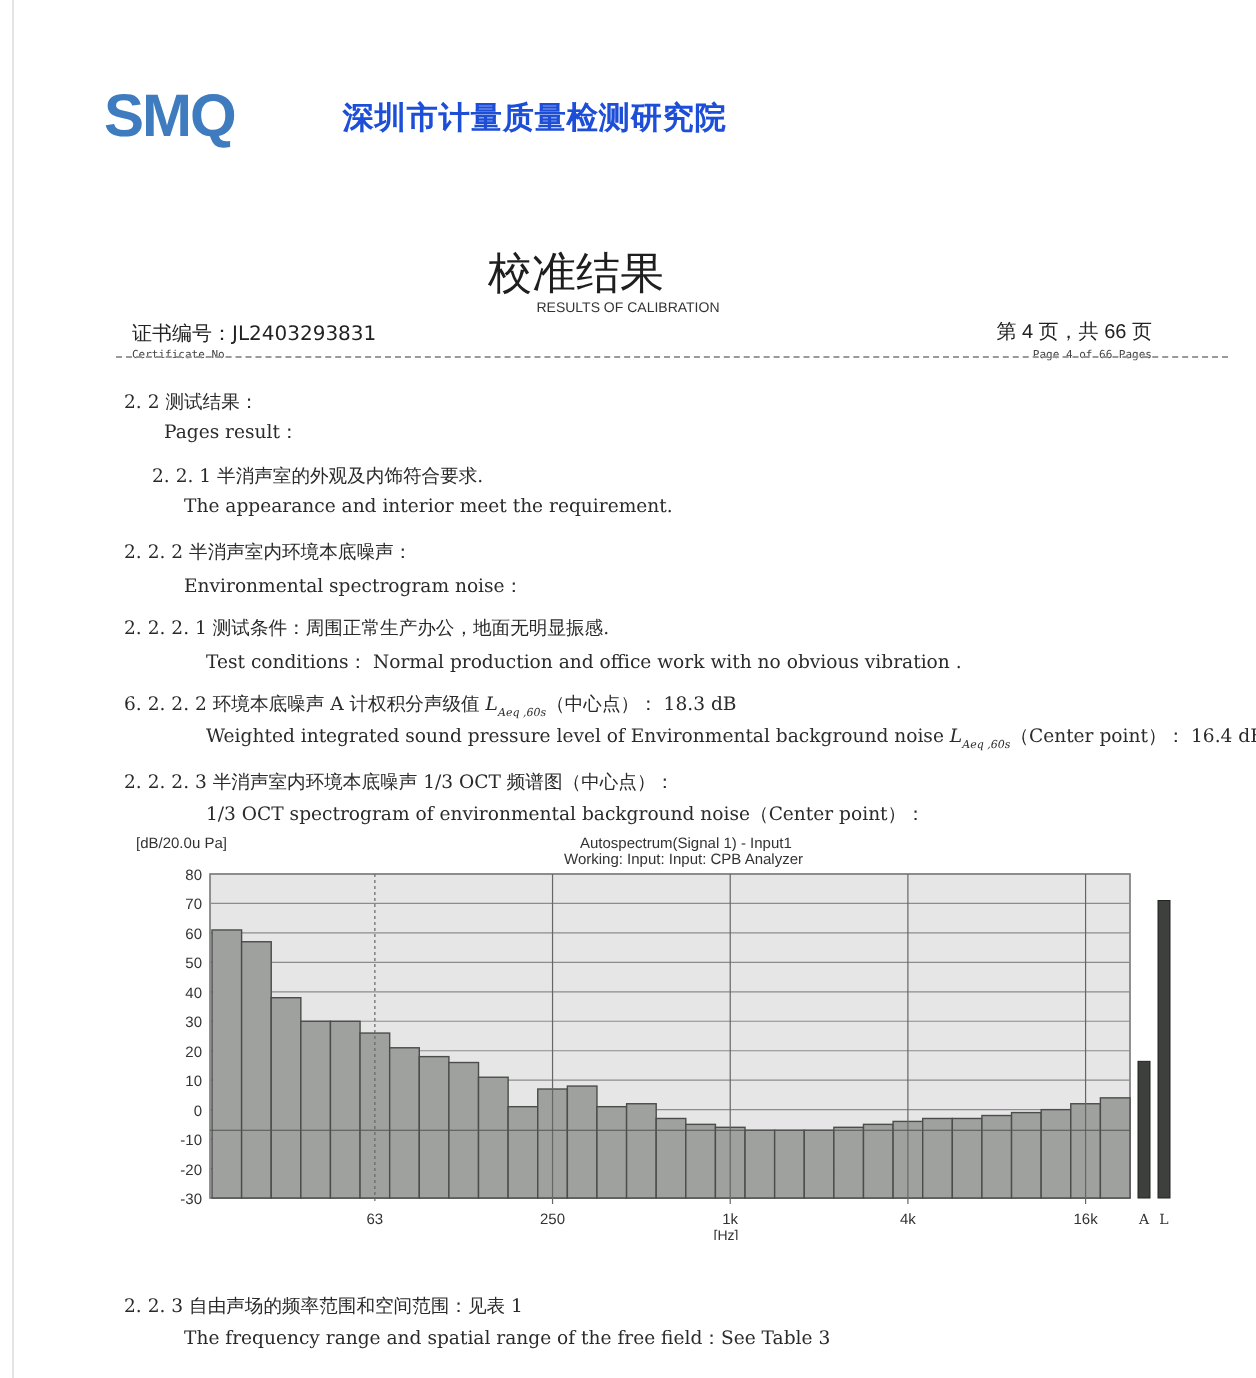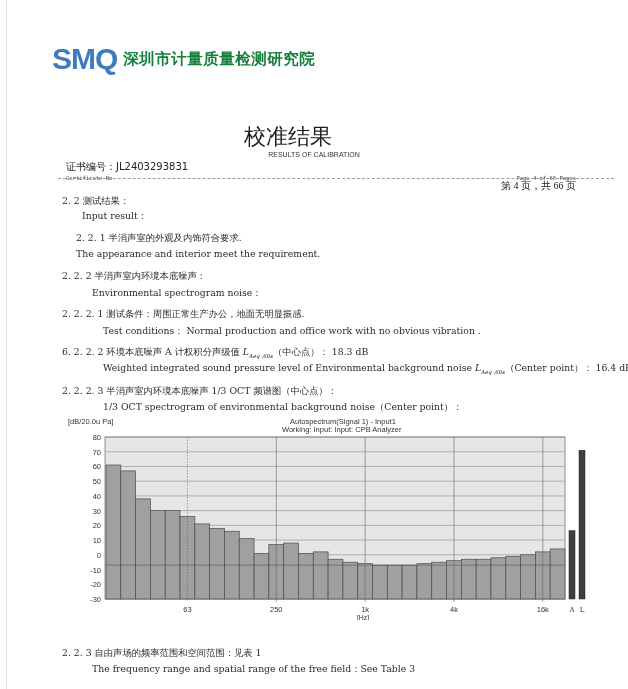--- a/index.html
+++ b/index.html
@@ -1,31 +1,31 @@
 <!DOCTYPE html>
 <html><head>
 <meta charset="utf-8">
 <style>
   html, body { margin:0; padding:0; background:#ffffff; }
   body { width:628px; height:689px; position:relative; overflow:hidden;
          font-family:"DejaVu Serif", serif; color:#2a2a2a; }
   .page-edge { position:absolute; left:6px; top:0; width:1px; height:689px; background:#e4e4e4; }
-  .logo { position:absolute; left:52px; top:44px; display:flex; align-items:center; }
+  .logo { position:absolute; left:52px; top:44px; display:flex; align-items:center;gap:48px; }
   .logo-mark { font-family:"Liberation Sans", sans-serif; font-weight:bold; font-size:30px;
                color:#3f7bbf; letter-spacing:-1px; line-height:30px; }
   .logo-text { margin-left:6px; }
-  .logo-cn { font-family:"DejaVu Sans", sans-serif; font-weight:bold; font-size:15.5px; color:#15803d; line-height:18px; letter-spacing:0.5px; }
+  .logo-cn { font-family:"DejaVu Sans", sans-serif; font-weight:bold; font-size:15.5px; color:#1d4ed8; line-height:18px; letter-spacing:0.5px; }
   .logo-en { font-family:"Liberation Sans", sans-serif; font-weight:bold; font-size:8.2px; color:#3f7bbf; line-height:10px; }
   .title-cn { position:absolute; left:0; width:576px; top:122px; text-align:center;
               font-family:"DejaVu Sans", sans-serif; font-size:22px; color:#1e1e1e; }
   .title-en { position:absolute; left:0; width:628px; top:151px; text-align:center;
               font-family:"Liberation Sans", sans-serif; font-size:7px; color:#333; }
   .cert-no { position:absolute; left:66px; top:160px; font-family:"DejaVu Sans", sans-serif; font-size:10px; color:#222; }
   .cert-no-en { position:absolute; left:66px; top:175px; font-family:"DejaVu Sans Mono", monospace; font-size:5.5px; color:#444; }
-  .page-cn { position:absolute; right:52px; top:159px; font-family:Liberation Serif, serif; font-size:10px; color:#222;margin-top:20px; }
+  .page-cn { position:absolute; right:52px; top:159px; font-family:Liberation Sans, sans-serif; font-size:10px; color:#222; }
   .page-en { position:absolute; right:52px; top:175px; font-family:"DejaVu Sans Mono", monospace; font-size:5.5px; color:#444; }
   .dash-rule { position:absolute; left:58px; top:178px; width:556px; border-top:1px dashed #9a9a9a; }
   .line { position:absolute; font-size:9.3px; white-space:nowrap; color:#2a2a2a;text-align:right; }
   .line i { font-style:italic; }
   .chart-area { position:absolute; left:60px; top:415px; width:540px; height:205px; }
   .chart-ylabel, .chart-title1, .chart-title2 { position:absolute; font-family:"Liberation Sans", sans-serif; font-size:7.5px; color:#333; white-space:nowrap; }
   .chart-svg { position:absolute; left:0; top:0; }
 </style>
 </head>
 <body>
@@ -44,24 +44,24 @@
 
 <div class="cert-no">
   <span>证书编号：</span><span>JL2403293831</span>
 </div>
 <div class="cert-no-en">Certificate No</div>
 <div class="page-cn">第 4 页，共 66 页</div>
 <div class="page-en">Page 4 of 66 Pages</div>
 <div class="dash-rule"></div>
 
 <div class="line" style="left:62px;top:195px;">2. 2  测试结果：</div>
-<div class="line" style="left:82px;top:210px;">Input result：</div>
+<div class="line" style="left:82px;top:210px;">Pages result：</div>
 
 <div class="line" style="left:76px;top:232px;">2. 2. 1 半消声室的外观及内饰符合要求.</div>
-<div class="line" style="left:76px;top:248px;">The appearance and interior meet the requirement.</div>
+<div class="line" style="left:92px;top:248px;">The appearance and interior meet the requirement.</div>
 
 <div class="line" style="left:62px;top:270px;">2. 2. 2 半消声室内环境本底噪声：</div>
 <div class="line" style="left:92px;top:287px;">Environmental spectrogram noise：</div>
 
 <div class="line" style="left:62px;top:308px;">2. 2. 2. 1  测试条件：周围正常生产办公，地面无明显振感.</div>
 <div class="line" style="left:103px;top:325px;">Test conditions：  Normal production and office work with no obvious vibration .</div>
 
 <div class="line" style="left:62px;top:346px;">
   <span>6. 2. 2. 2  环境本底噪声 A 计权积分声级值 </span><i>L</i><sub style="font-size:5.5px;font-style:italic;">Aeq ,60s</sub><span>（中心点）：  18.3  dB</span>
 </div>

